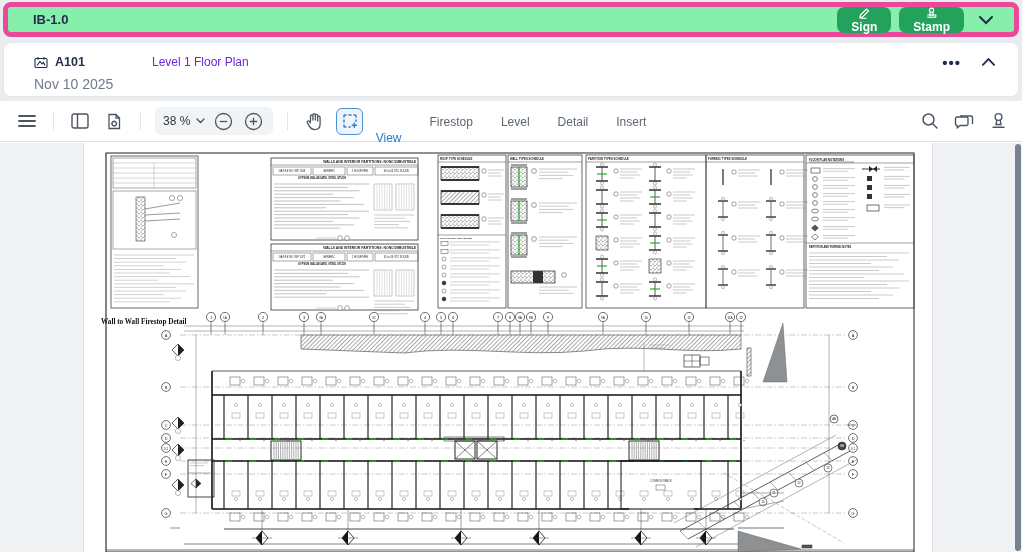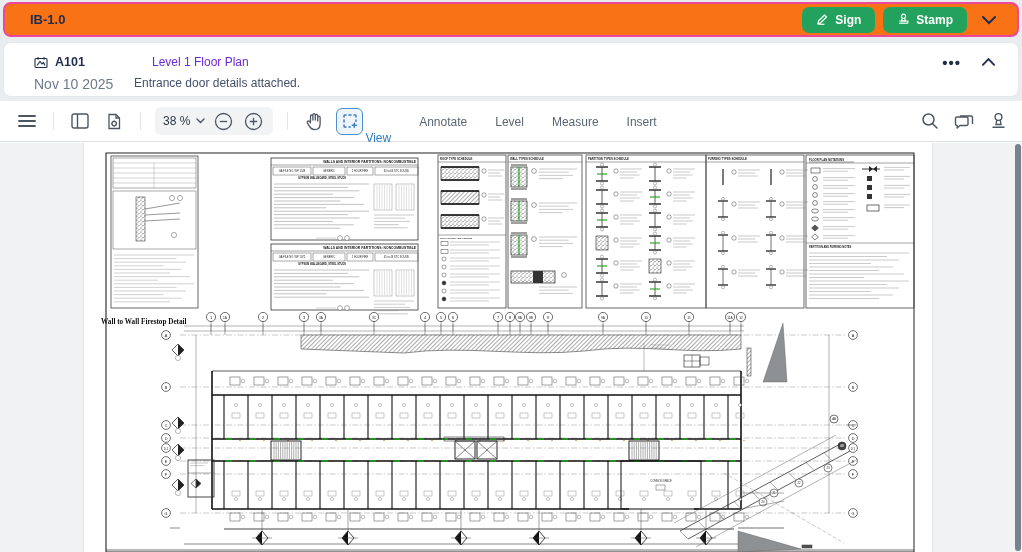--- a/index.html
+++ b/index.html
@@ -1,27 +1,27 @@
 <!DOCTYPE html>
 <html><head>
 <meta charset="utf-8">
 <style>
   * { margin:0; padding:0; box-sizing:border-box; }
   html,body { width:1022px; height:552px; overflow:hidden;
     font-family:"Liberation Sans", sans-serif; background:#eaedf0; }
 
   
   .topbar { position:absolute; left:3px; top:2px; width:1016px; height:35px;
-    background:#f97316; border:2px solid #ec4899; border-radius:8px;
+    background:#86efac; border:5px solid #ec4899; border-radius:8px;
     display:flex; align-items:center; }
   .topbar-title { margin-left:25px; font-size:13px; font-weight:bold; color:#1f2c4d; }
   .topbar-right { margin-left:auto; display:flex; align-items:center; gap:8px; margin-right:14px; }
-  .btn-green { display:flex; align-items:center; gap:6px; height:26px; padding:0 14px;
+  .btn-green { display:flex; align-items:center; height:26px; padding:0 14px;
     background:#23a25d; border:none; border-radius:7px; color:#fff;
-    font-size:12px; font-weight:bold; cursor:pointer; }
+    font-size:12px; font-weight:bold; cursor:pointer;flex-direction:column; }
   .chev-btn { background:none; border:none; cursor:pointer; display:flex; align-items:center;
     padding:4px 6px; }
 
   
   .doccard { position:absolute; left:3px; top:42px; width:1016px; height:55px;
     background:#fff; border:1px solid #e4e7eb; border-radius:8px; }
   .doc-row1 { position:absolute; left:30px; top:12px; display:flex; align-items:center; }
   .doc-num { font-size:12.5px; font-weight:bold; color:#1f2c4d; margin-left:7px; }
   .doc-title { position:absolute; left:148px; top:12px; font-size:12px; color:#6d28d9; }
   .doc-date { position:absolute; left:30px; top:33px; font-size:14px; color:#6f7a89; }
@@ -103,21 +103,20 @@
       <svg width="14" height="13" viewBox="0 0 14 13" fill="none" stroke="#1f2c4d" stroke-width="1.1">
         <rect x="1" y="2.5" width="12" height="9" rx="1"></rect>
         <path d="M3 9.5 L6 5.5 L8 8 L9.5 6.5 L11 9.5"></path>
           <path d="M4 1 L4 3.8 M10 1 L10 3.8"></path>
       </svg>
     </span>
     <span class="doc-num">A101</span>
   </div>
   <span class="doc-title">Level 1 Floor Plan</span>
   <span class="doc-date">Nov 10 2025</span>
-  <span class="doc-desc">Entrance door details attached.</span>
   <div class="doc-actions">
     <button class="ellipsis">•••</button>
     <button class="chev-btn">
       <svg width="15" height="10" viewBox="0 0 16 10" fill="none" stroke="#1f2c4d" stroke-width="2" stroke-linecap="round">
         <path d="M2 8 L8 2 L14 8"></path>
       </svg>
     </button>
   </div>
 </section>
 
@@ -174,23 +173,23 @@
       <button class="tool-active">
         <svg width="16" height="16" viewBox="0 0 16 16" fill="none" stroke="#3c7dc0" stroke-width="1.5" stroke-linecap="round">
           <path d="M2 4 V2.8 a0.8 0.8 0 0 1 0.8 -0.8 H4 M7 2 H9 M12 2 h1.2 a0.8 0.8 0 0 1 0.8 0.8 V4 M2 7 V9 M14 7 V8.2 M2 12 v1.2 a0.8 0.8 0 0 0 0.8 0.8 H4 M7 14 H8.2"></path>
           <path d="M12.3 10.3 V14.3 M10.3 12.3 H14.3"></path>
         </svg>
       </button>
     </div>
 
     <div class="tabs">
       <button class="tab active">View</button>
-      <button class="tab">Annotate</button>
+      <button class="tab">Firestop</button>
       <button class="tab">Level</button>
-      <button class="tab">Measure</button>
+      <button class="tab">Detail</button>
       <button class="tab">Insert</button>
     </div>
 
     <div class="tb-right">
       <button class="tb-icon">
         <svg width="18" height="18" viewBox="0 0 18 18" fill="none" stroke="#4c5663" stroke-width="1.5">
           <circle cx="7.5" cy="7.5" r="5.5"></circle>
             <path d="M11.7 11.7 L16 16" stroke-linecap="round"></path>
         </svg>
       </button>

